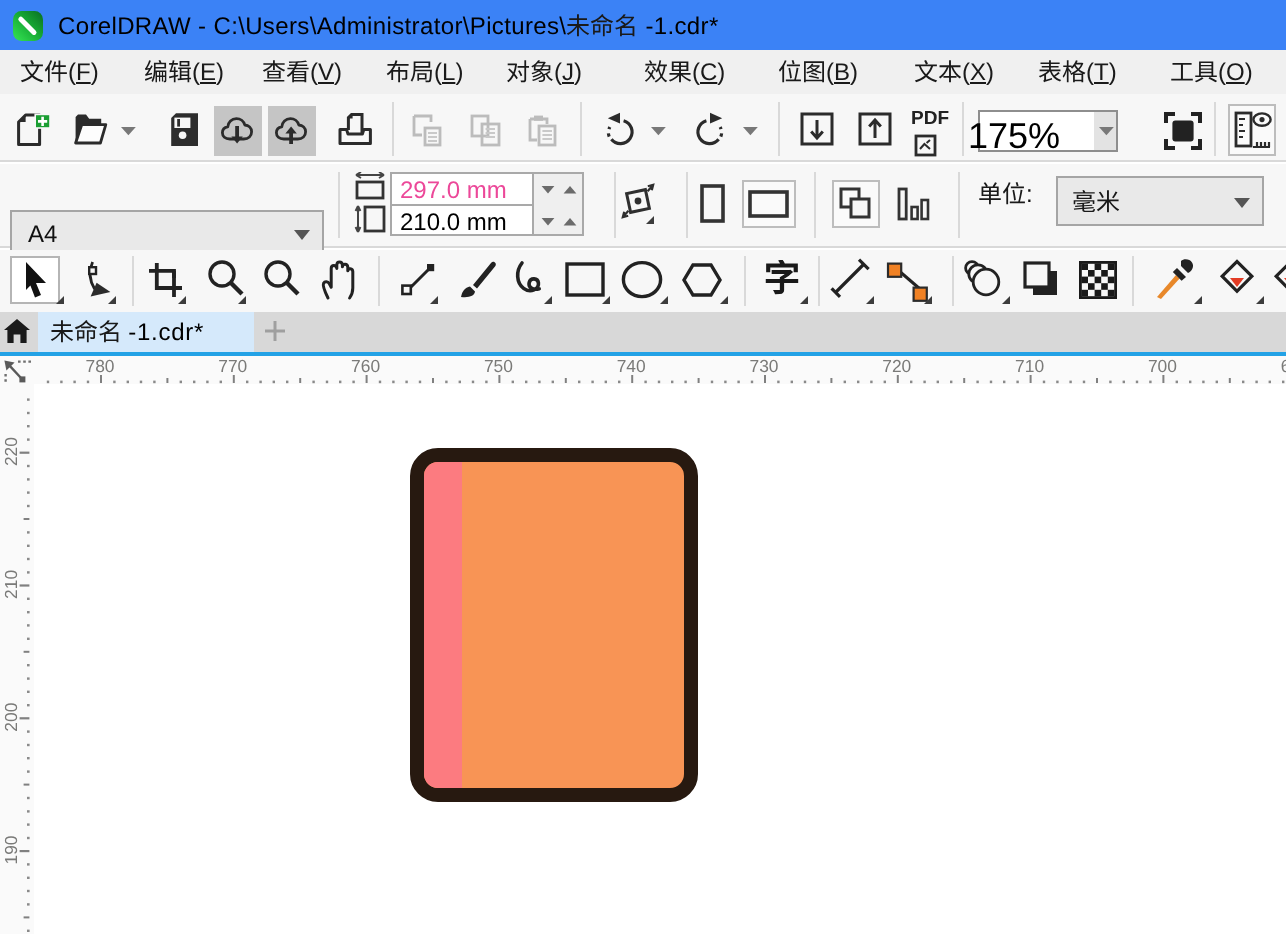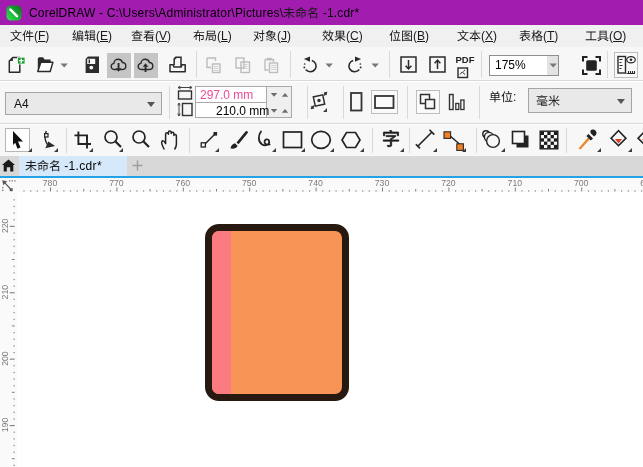--- a/index.html
+++ b/index.html
@@ -2,21 +2,21 @@
 <html><head><meta charset="utf-8"><style>
 *{margin:0;padding:0;box-sizing:border-box}
 html,body{width:643px;height:467px;overflow:hidden;background:#fff;
  font-family:"Liberation Sans",sans-serif;-webkit-font-smoothing:antialiased}
 #app{position:relative;width:643px;height:467px;background:#fff}
 .cj{display:inline-block;vertical-align:-1.9px;fill:#1a1a1a}
 .cjb svg{fill:#1a1a1a;stroke:#1a1a1a;stroke-width:40px}
 .abs{position:absolute}
 .sep{position:absolute;width:1px;background:#d9d9d9}
 
-#title{position:absolute;left:0;top:0;width:643px;height:25px;background:#a21caf}
+#title{position:absolute;left:0;top:0;width:643px;height:25px;background:#3b82f6}
 #title .txt{position:absolute;left:29px;top:6px;font-size:12px;color:#000;white-space:nowrap;letter-spacing:0.18px}
 
 #menubar{position:absolute;left:0;top:25px;width:643px;height:22px;background:#f0f0f0}
 .mi{position:absolute;top:29px;font-size:12px;color:#1a1a1a;white-space:nowrap}
 .mi u{text-decoration:underline}
 
 #tb1{position:absolute;left:0;top:47px;width:643px;height:34px;background:#f7f7f7;border-bottom:1px solid #d9d9d9}
 
 #tb2{position:absolute;left:0;top:82px;width:643px;height:42px;background:#f7f7f7;border-bottom:1px solid #d9d9d9}
 
@@ -226,58 +226,58 @@
       <path d="M1 1 H16 V16 H1 Z" fill="none" stroke="#2b2b2b" stroke-width="1.5"></path>
       <path d="M8.5 13 V4.7 M5.6 7.2 L8.5 4 L11.4 7.2" fill="none" stroke="#2b2b2b" stroke-width="1.5"></path>
     </svg>
     <div class="abs" style="left:455.5px;top:53.5px;font-size:9.5px;font-weight:bold;color:#222">PDF</div>
     <svg class="abs" style="left:457px;top:66.5px" width="12" height="12" viewBox="0 0 12 12">
       <rect x="1" y="1" width="9.5" height="9.5" fill="none" stroke="#2b2b2b" stroke-width="1.4"></rect>
       <path d="M3 7.5 L5.2 5 L8 7.5 M6.3 4.5 L8 3" stroke="#2b2b2b" stroke-width="1" fill="none"></path>
     </svg>
     <div class="sep" style="left:481px;top:51px;height:27px"></div>
     <div class="abs" style="left:489px;top:54.5px;width:69.5px;height:21.5px;background:#fff;border:1px solid #8e8e8e"></div>
-    <div class="abs" style="left:495px;top:58px;font-size:12px;color:#000">175%</div>
+    <div class="abs" style="left:484px;top:58px;font-size:18px;color:#000">175%</div>
     <div class="abs" style="left:547px;top:55.5px;width:11px;height:19.5px;background:#e3e3e3"></div>
     <svg class="abs" style="left:548.5px;top:62.5px" width="9" height="6" viewBox="0 0 9 6">
       <path d="M0.5 0.5 L4.2 4.6 L7.9 0.5 Z" fill="#787878"></path>
     </svg>
     <svg class="abs" style="left:581.5px;top:55.5px" width="19" height="19" viewBox="0 0 19 19">
       <rect x="4.2" y="4.2" width="10.6" height="10.6" rx="1.5" fill="#222"></rect>
       <path d="M1 5.5 V1 H5.5 M13.5 1 H18 V5.5 M18 13.5 V18 H13.5 M5.5 18 H1 V13.5" fill="none" stroke="#222" stroke-width="2"></path>
     </svg>
     <div class="sep" style="left:607px;top:51px;height:27px"></div>
     <div class="btn" style="left:613.5px;top:52px;width:24.5px;height:26px"></div>
     <svg class="abs" style="left:616px;top:54px" width="21" height="22" viewBox="0 0 21 22">
       <rect x="2" y="2.5" width="7.5" height="16.5" fill="none" stroke="#2b2b2b" stroke-width="1.4"></rect>
       <path d="M3.5 5.5 H6.5 M3.5 8.5 H5.5 M3.5 11.5 H6.5 M3.5 14.5 H5.5" stroke="#2b2b2b" stroke-width="1"></path>
       <ellipse cx="15" cy="5.8" rx="4.3" ry="3.1" fill="none" stroke="#2b2b2b" stroke-width="1.2"></ellipse>
       <circle cx="15" cy="5.8" r="1.3" fill="#2b2b2b"></circle>
       <path d="M10.5 19.5 H19 M12.5 19.5 V17 M14.5 19.5 V17 M16.5 19.5 V17 M18.5 19.5 V17" stroke="#2b2b2b" stroke-width="1.1" fill="none"></path>
     </svg>
 <div id="tb2"></div>
-    <div class="combo" style="left:5px;top:92px;width:157px;height:23px">
+    <div class="combo" style="left:5px;top:105px;width:157px;height:23px">
       <span style="position:absolute;left:8px;top:4px">A4</span>
       <span class="arr"></span>
     </div>
     <div class="sep" style="left:169px;top:86px;height:33px"></div>
     <svg class="abs" style="left:177px;top:86px" width="16" height="14" viewBox="0 0 16 14">
       <path d="M1 1.5 H15 M1 1.5 L3.5 0 M1 1.5 L3.5 3 M15 1.5 L12.5 0 M15 1.5 L12.5 3" stroke="#444" stroke-width="1" fill="none"></path>
       <rect x="1.5" y="5" width="13" height="8" fill="none" stroke="#333" stroke-width="1.4"></rect>
     </svg>
     <svg class="abs" style="left:177px;top:102px" width="16" height="15" viewBox="0 0 16 15">
       <path d="M2 1 V14 M2 1 L0.8 3.5 M2 1 L3.2 3.5 M2 14 L0.8 11.5 M2 14 L3.2 11.5" stroke="#444" stroke-width="1" fill="none"></path>
       <rect x="5.5" y="1.5" width="9.5" height="12" fill="none" stroke="#333" stroke-width="1.4"></rect>
     </svg>
     <div class="abs" style="left:195px;top:86px;width:97px;height:32px;border:1px solid #a9a9a9;background:#fff"></div>
     <div class="abs" style="left:195px;top:101.5px;width:97px;height:1px;background:#a9a9a9"></div>
     <div class="abs" style="left:266px;top:86px;width:1px;height:32px;background:#a9a9a9"></div>
     <div class="abs" style="left:267px;top:87px;width:24px;height:30px;background:#efefef"></div>
     <div class="abs" style="left:200px;top:88px;font-size:12px;color:#ec4899">297.0 mm</div>
-    <div class="abs" style="left:216px;top:103.5px;font-size:12px;color:#000">210.0 mm</div>
+    <div class="abs" style="left:200px;top:103.5px;font-size:12px;color:#000">210.0 mm</div>
     <svg class="abs" style="left:269.5px;top:92px" width="8" height="6" viewBox="0 0 8 6">
       <path d="M0.8 1 L4 4.8 L7.2 1 Z" fill="#6b6b6b"></path>
     </svg>
     <svg class="abs" style="left:281px;top:92px" width="8" height="6" viewBox="0 0 8 6">
       <path d="M0.8 4.8 L4 1 L7.2 4.8 Z" fill="#6b6b6b"></path>
     </svg>
     <svg class="abs" style="left:269.5px;top:107.5px" width="8" height="6" viewBox="0 0 8 6">
       <path d="M0.8 1 L4 4.8 L7.2 1 Z" fill="#6b6b6b"></path>
     </svg>
     <svg class="abs" style="left:281px;top:107.5px" width="8" height="6" viewBox="0 0 8 6">

